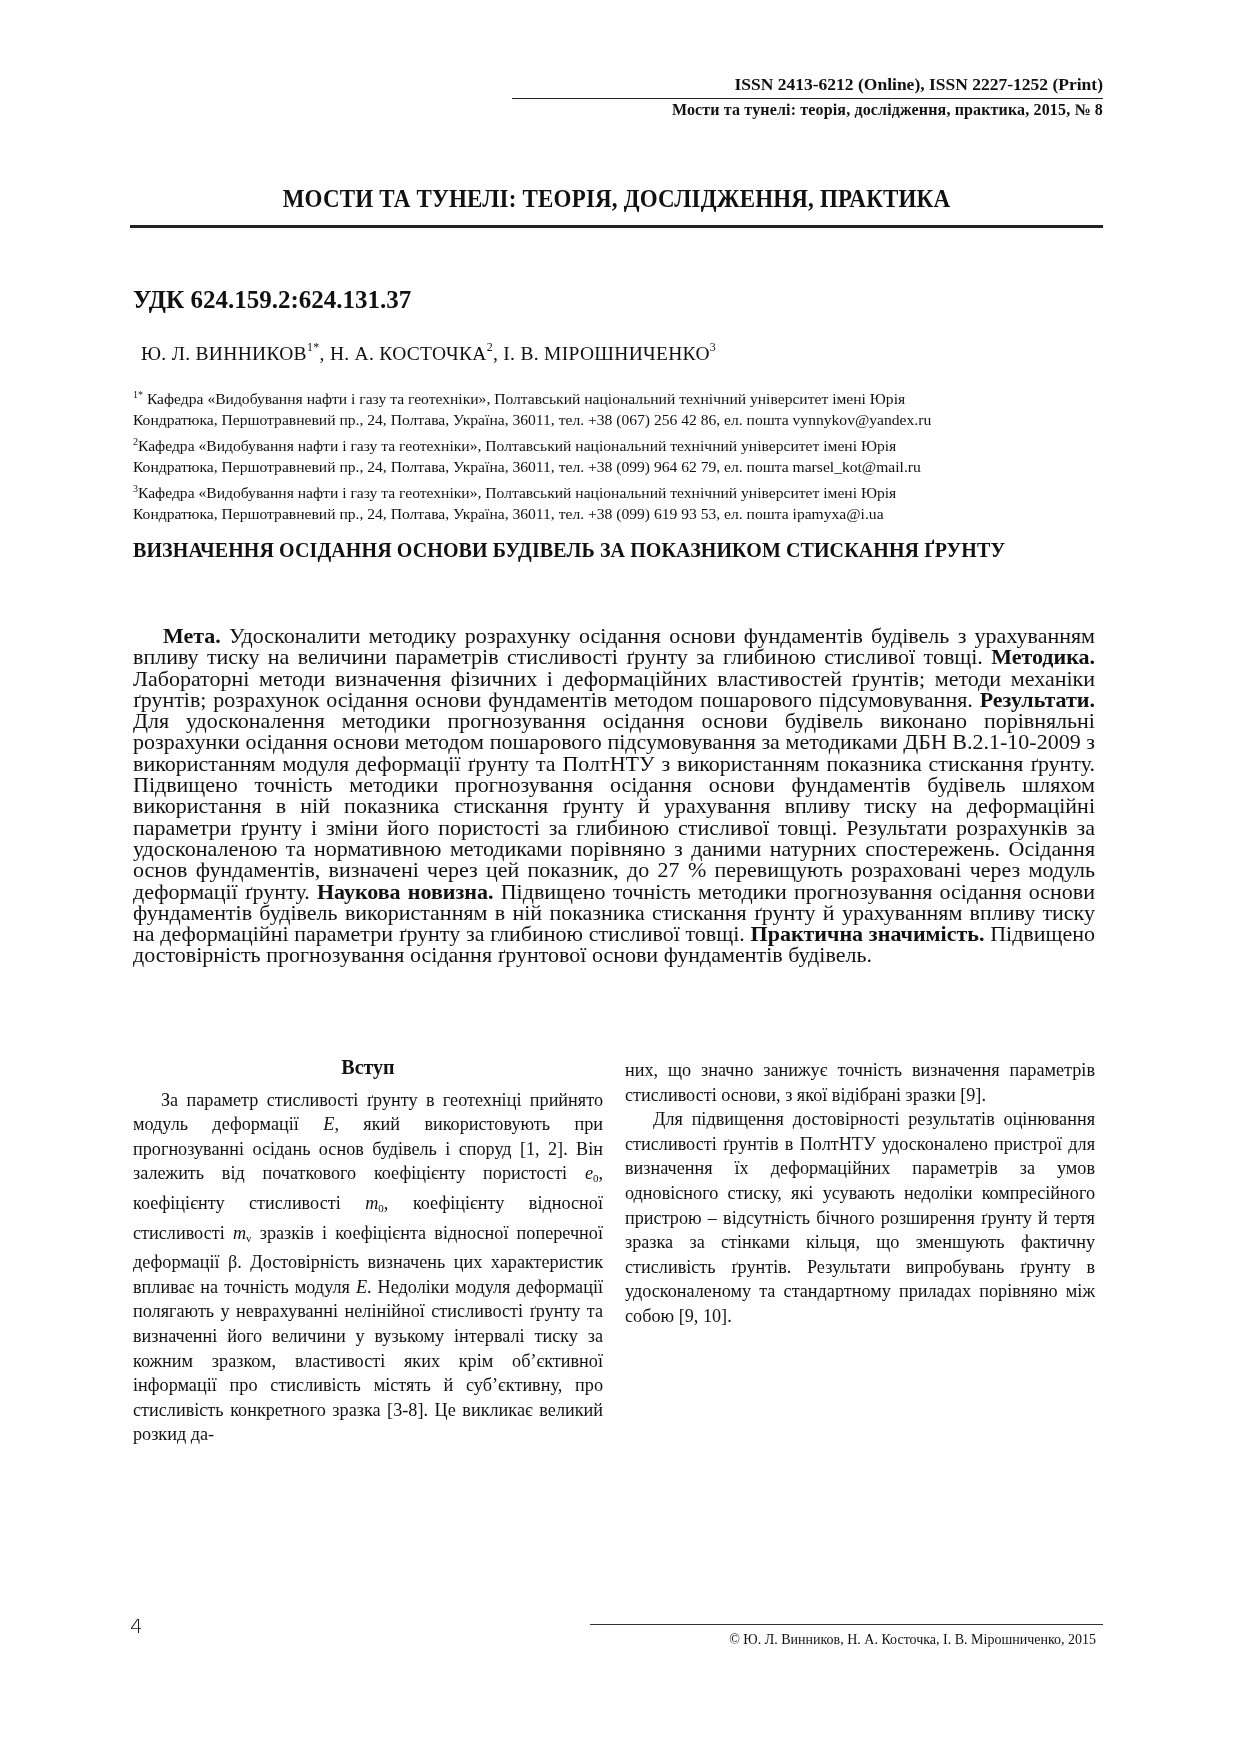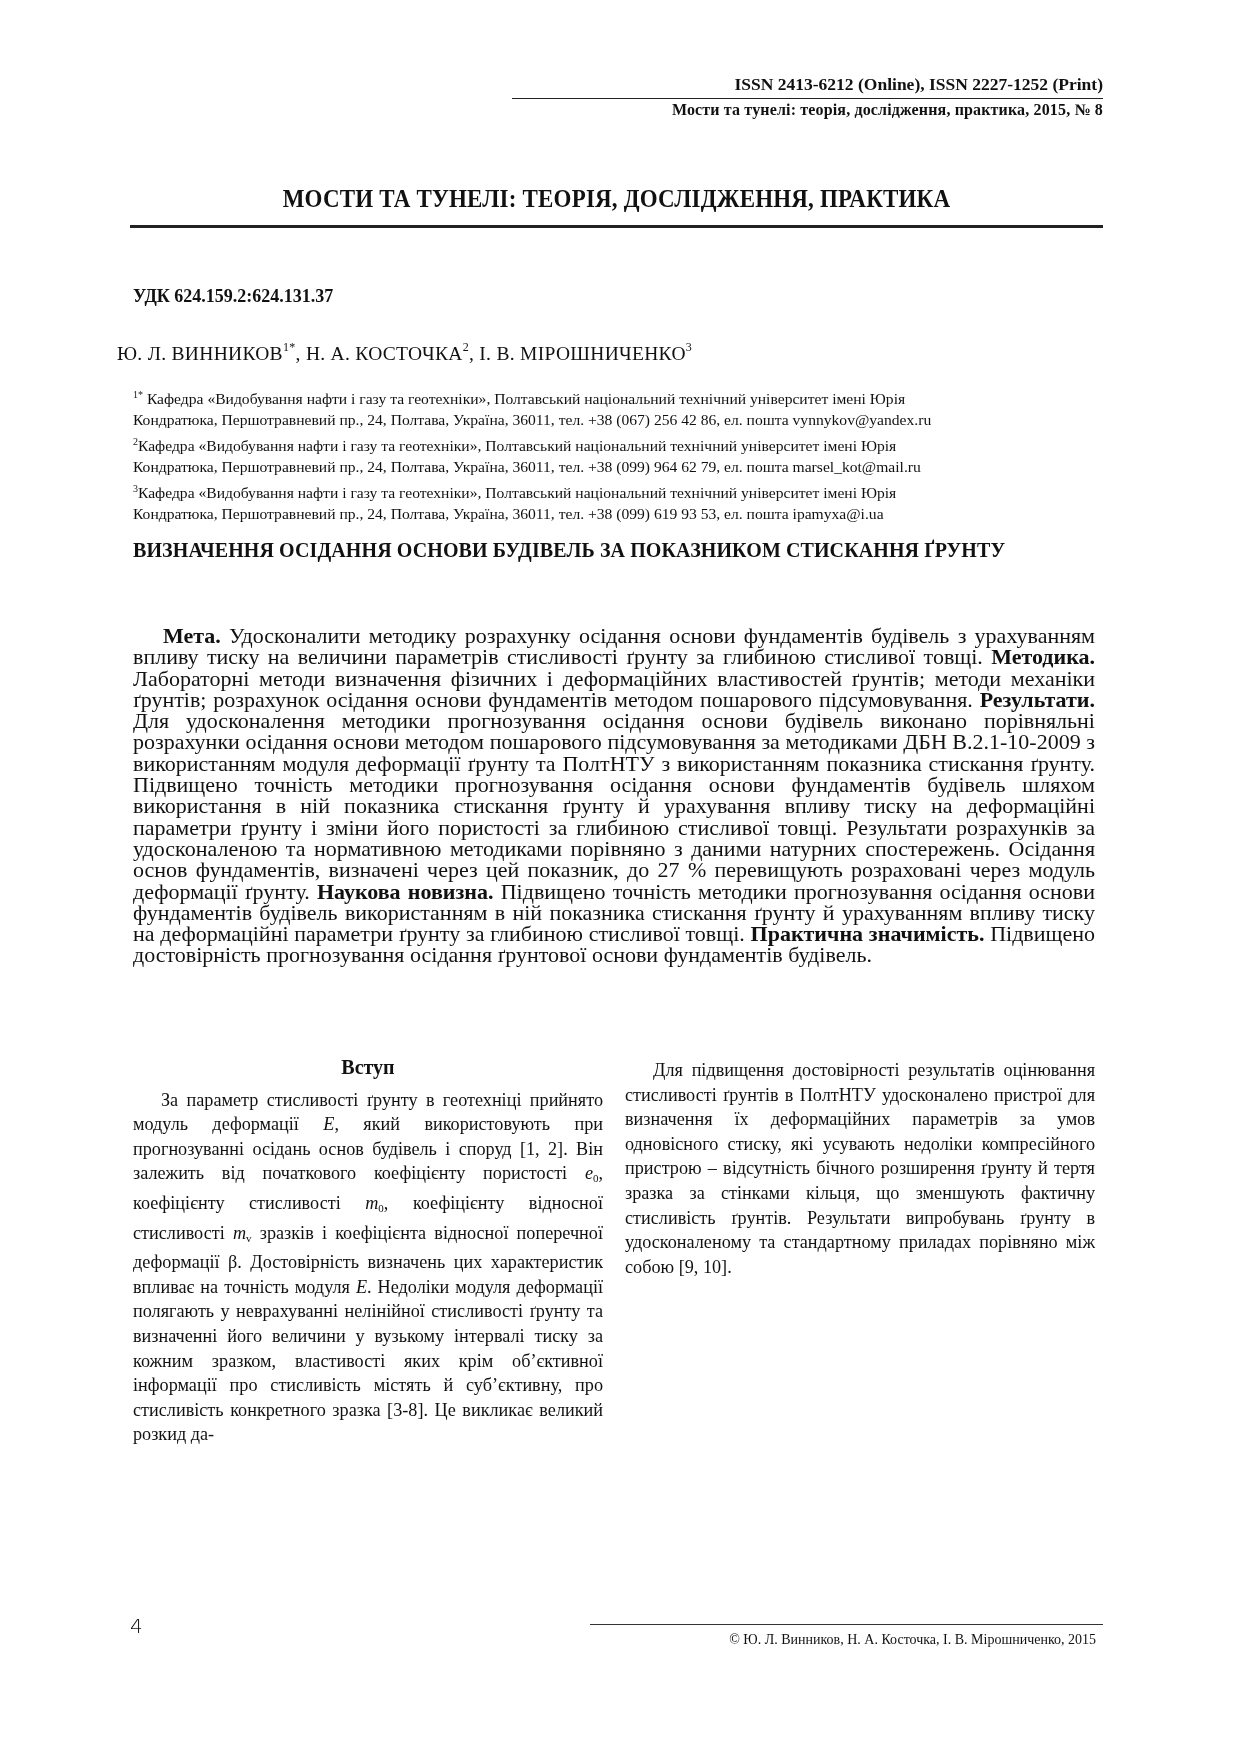--- a/index.html
+++ b/index.html
@@ -5,22 +5,22 @@
     html, body { margin: 0; padding: 0; background: #ffffff; }
     body { width: 1240px; height: 1754px; position: relative; overflow: hidden;
            font-family: "Liberation Serif", "DejaVu Serif", serif; color: #111; }
     .abs { position: absolute; }
     .hdr-issn { right: 137px; top: 74px; font-size: 17.5px; font-weight: bold; text-align: center; }
     .hdr-line1 { left: 512px; right: 137px; top: 98px; border-top: 1.5px solid #222; }
     .hdr-journal { right: 137px; top: 101px; font-size: 16px; font-weight: bold; text-align: right; letter-spacing: 0.15px; }
     .journal-title { left: 130px; right: 137px; top: 185px; font-size: 25px; font-weight: bold; text-align: center;
                      transform: scaleX(0.92); transform-origin: center; letter-spacing: 0.2px; }
     .title-rule { left: 130px; right: 137px; top: 225px; border-top: 3px solid #222; }
-    .udk { left: 133px; top: 286px; font-size: 18px; font-weight: bold; }
-    .authors { left: 117px; top: 340px; font-size: 19.5px; letter-spacing: 0.3px; }
+    .udk { left: 133px; top: 286px; font-size: 25px; font-weight: bold; }
+    .authors { left: 141px; top: 340px; font-size: 19.5px; letter-spacing: 0.3px; }
     .authors sup { font-size: 12px; vertical-align: 9px; }
     .affil { left: 133px; top: 384px; width: 960px; font-size: 15.6px; line-height: 21.4px; }
     .affil sup { font-size: 10px; vertical-align: 6px; }
     .paper-title { left: 133px; top: 535px; width: 960px; font-size: 20px; font-weight: bold; line-height: 31px;
                    letter-spacing: 0.1px; }
     .abstract { left: 133px; top: 625px; width: 962px; font-size: 22px; line-height: 21.3px; text-align: justify; }
     .abstract p { margin: 0; text-indent: 30px; }
     .abstract b { font-weight: bold; }
     .abstract i { font-style: italic; }
     .col { top: 1055px; width: 470px; font-size: 18.2px; line-height: 24.6px; text-align: justify; }
@@ -62,18 +62,19 @@
 <div class="abs abstract">
   <p><b>Мета.</b><span> Удосконалити методику розрахунку осідання основи фундаментів будівель з урахуванням впливу тиску на величини параметрів стисливості ґрунту за глибиною стисливої товщі. </span><b>Методика.</b><span> Лабораторні методи визначення фізичних і деформаційних властивостей ґрунтів; методи механіки ґрунтів; розрахунок осідання основи фундаментів методом пошарового підсумовування. </span><b>Результати.</b><span> Для удосконалення методики прогнозування осідання основи будівель виконано порівняльні розрахунки осідання основи методом пошарового підсумовування за методиками ДБН В.2.1-10-2009 з використанням модуля деформації ґрунту та ПолтНТУ з використанням показника стискання ґрунту. Підвищено точність методики прогнозування осідання основи фундаментів будівель шляхом використання в ній показника стискання ґрунту й урахування впливу тиску на деформаційні параметри ґрунту і зміни його пористості за глибиною стисливої товщі. Результати розрахунків за удосконаленою та нормативною методиками порівняно з даними натурних спостережень. Осідання основ фундаментів, визначені через цей показник, до 27 % перевищують розраховані через модуль деформації ґрунту. </span><b>Наукова новизна.</b><span> Підвищено точність методики прогнозування осідання основи фундаментів будівель використанням в ній показника стискання ґрунту й урахуванням впливу тиску на деформаційні параметри ґрунту за глибиною стисливої товщі. </span><b>Практична значимість.</b><span> Підвищено достовірність прогнозування осідання ґрунтової основи фундаментів будівель.</span></p>
 </div>
 
 <div class="abs col col-left">
   <div class="section-head">Вступ</div>
   <p><span>За параметр стисливості ґрунту в геотехніці прийнято модуль деформації </span><span class="var">E</span><span>, який використовують при прогнозуванні осідань основ будівель і споруд [1, 2]. Він залежить від початкового коефіцієнту пористості </span><span class="var"><span>e</span><sub>0</sub></span><span>, коефіцієнту стисливості </span><span class="var"><span>m</span><sub>0</sub></span><span>, коефіцієнту відносної стисливості </span><span class="var"><span>m</span><sub>v</sub></span><span> зразків і коефіцієнта відносної поперечної деформації β. Достовірність визначень цих характеристик впливає на точність модуля </span><span class="var">E</span><span>. Недоліки модуля деформації полягають у неврахуванні нелінійної стисливості ґрунту та визначенні його величини у вузькому інтервалі тиску за кожним зразком, властивості яких крім об’єктивної інформації про стисливість містять й суб’єктивну, про стисливість конкретного зразка [3-8]. Це викликає великий розкид да-</span></p>
 </div>
 
 <div class="abs col col-right">
+  <p class="noindent">них, що значно занижує точність визначення параметрів стисливості основи, з якої відібрані зразки [9].</p>
   <p>Для підвищення достовірності результатів оцінювання стисливості ґрунтів в ПолтНТУ удосконалено пристрої для визначення їх деформаційних параметрів за умов одновісного стиску, які усувають недоліки компресійного пристрою – відсутність бічного розширення ґрунту й тертя зразка за стінками кільця, що зменшують фактичну стисливість ґрунтів. Результати випробувань ґрунту в удосконаленому та стандартному приладах порівняно між собою [9, 10].</p>
 </div>
 
 <div class="abs copy-rule"></div>
 <div class="abs copyright">© Ю. Л. Винников, Н. А. Косточка, І. В. Мірошниченко, 2015</div>
 <div class="abs page-num">4</div>
 
 </body></html>

